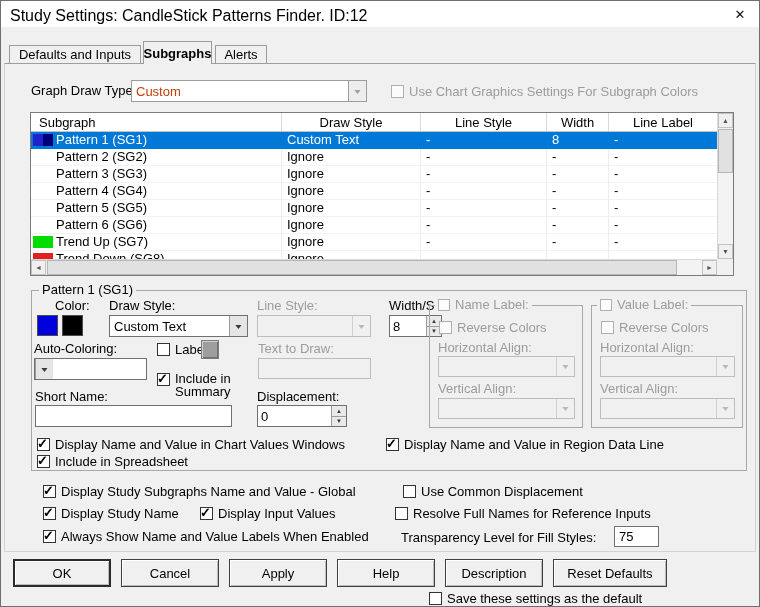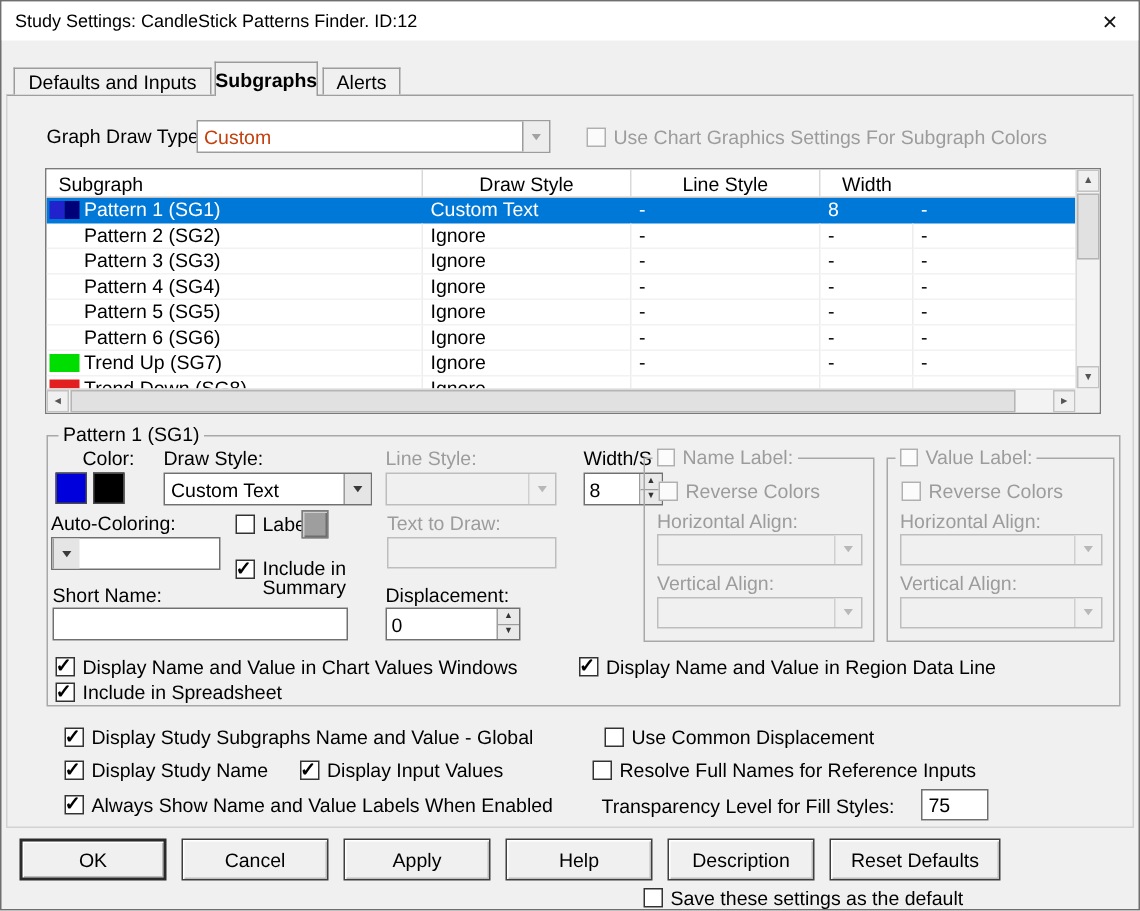--- a/index.html
+++ b/index.html
@@ -3,21 +3,21 @@
 <meta charset="utf-8">
 <style>
   * { margin:0; padding:0; box-sizing:border-box; }
   html,body { background:#c9c9c9; }
   .stage {
     position:relative; width:760px; height:607px; overflow:hidden;
     background:#f0f0f0; border:1px solid #6f6f6f;
     font-family:"Liberation Sans", sans-serif; font-size:13px; color:#000;
   }
   .titlebar { position:absolute; left:0; top:0; width:758px; height:26px; background:#ffffff; }
-  .title-text { position:absolute; left:9px; top:6px; font-size:12px; white-space:nowrap; }
+  .title-text { position:absolute; left:9px; top:6px; font-size:16px; white-space:nowrap; }
   .close-btn { position:absolute; right:8px; top:4px; width:22px; height:18px; display:flex; align-items:center; justify-content:center; font-size:13px; color:#111; }
 
   .tabpanel { position:absolute; left:3px; top:62px; width:752px; height:489px; border:1px solid #d2d2d2; border-top-color:#9e9e9e; }
   .tab { position:absolute; background:#f0f0f0; border:1px solid #9c9c9c; border-bottom:none; display:flex; align-items:center; justify-content:center; white-space:nowrap; }
   .tab.inactive { top:44px; height:18px; }
   .tab.active { top:40px; height:23px; font-weight:bold; z-index:3; }
 
   .lbl { position:absolute; white-space:nowrap; line-height:14px; }
   .lbl.dis { color:#9c9c9c; }
 
@@ -132,20 +132,21 @@
     <span class="cb-label">Use Chart Graphics Settings For Subgraph Colors</span>
   </div>
 
   <div class="listbox">
     <div class="list-content">
       <div class="thead">
         <div class="th">Subgraph</div>
         <div class="th">Draw Style</div>
         <div class="th">Line Style</div>
         <div class="th">Width</div>
+        <div class="th">Line Label</div>
       </div>
 
       <div class="trow sel" style="background-color: rgb(0, 120, 215);">
         <div class="td namecell">
           <span class="swatch">
             <span class="half" style="background-color: rgb(34, 34, 204);"></span>
             <span class="half" style="background-color: rgb(0, 0, 120);"></span>
           </span>
           <span>Pattern 1 (SG1)</span>
         </div>

